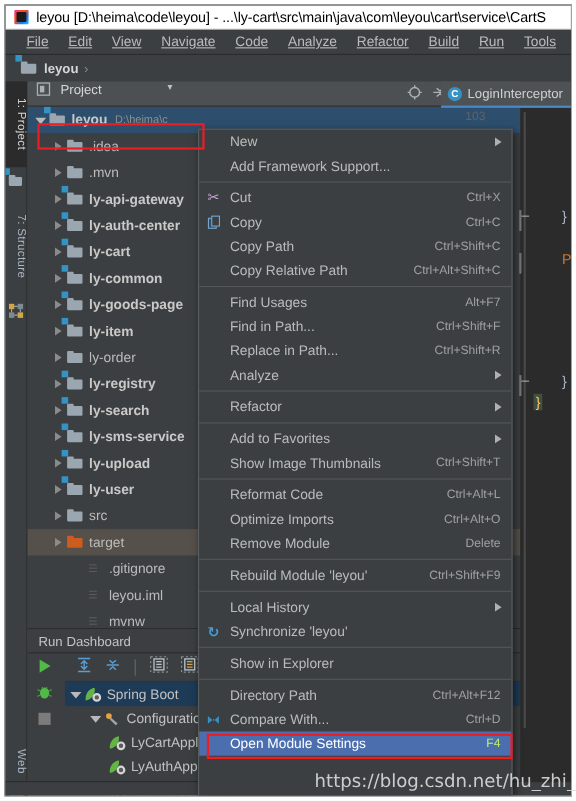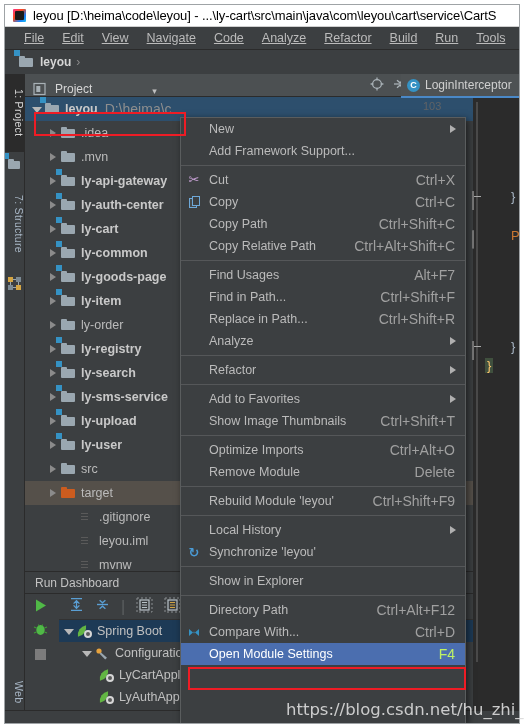--- a/index.html
+++ b/index.html
@@ -66,21 +66,21 @@
   .striptile { position:absolute; left:3px; width:14px; height:13px; }
 
   
   .projpane {
     position:absolute; left:20px; top:69px; width:448px; height:636px;
     background:#3c3f41;
   }
   .proj-header {
     position:absolute; left:0; top:0; width:448px; height:23px;
     background:#4c5052; border-bottom:1px solid #2b2b2b;
-    display:flex; align-items:flex-end; padding-left:8px;
+    display:flex; align-items:flex-start; padding-left:8px;
   }
   .proj-header .ptitle { color:#d6d6d6; font-size:12px; margin-left:8px; }
   .proj-header .caret { color:#c0c0c0; font-size:9px; margin-left:60px; }
   .hdr-icons { position:absolute; right:8px; top:3px; display:flex; gap:9px; align-items:center; }
   .hicon { width:14px; height:14px; opacity:.85; }
 
   .tree {
     position:absolute; left:0; top:23px; width:448px; height:482px;
     background:#3c3f41; overflow:hidden;
   }
@@ -100,21 +100,21 @@
   }
   .arrow.down::after {
     left:1px; top:3px;
     border-left:5px solid transparent; border-right:5px solid transparent;
     border-top:6px solid #b8b8b8; border-bottom:0;
   }
   .arrow.blank::after { display:none; }
   .ico { width:15px; height:14px; flex:none; margin-right:5px; position:relative; }
   .lbl { color:#bbbbbb; }
   .lbl.bold { font-weight:bold; color:#c9c9c9; }
-  .sub { color:#8e8e8e; font-size:14px; margin-left:7px; }
+  .sub { color:#8e8e8e; font-size:10px; margin-left:7px; }
 
   
   .folder { position:relative; width:15px; height:12px; }
   .folder .tab { position:absolute; left:0; top:1px; width:6px; height:3px; background:#9aa7b0; border-radius:1px 1px 0 0;}
   .folder .body { position:absolute; left:0; top:3px; width:14px; height:9px; background:#9aa7b0; border-radius:1px; }
   .folder.module .badge { position:absolute; right:-1px; bottom:-1px; width:6px; height:6px; background:#3592c4; }
   .folder.orange .tab, .folder.orange .body { background:#cc5c1f; }
   .fileico { position:relative; width:11px; height:13px; background:#b4b4b4; border-radius:1px; }
   .fileico::after{ content:""; position:absolute; left:2px; top:3px; width:7px; height:1px;
     box-shadow:0 0 0 0 #5a5a5a,0 3px 0 0 #5a5a5a,0 6px 0 0 #5a5a5a; background:#5a5a5a;}
@@ -182,21 +182,21 @@
     box-shadow:2px 2px 7px rgba(0,0,0,.55);
     overflow:hidden; z-index:40;
   }
   .mrow {
     position:relative; height:22px; display:flex; align-items:center;
     color:#bbbbbb; font-size:12.5px; white-space:nowrap;
   }
   .mrow.hl { background:#4b6eaf; color:#ffffff; }
   .m-ico { width:18px; flex:none; text-align:center; font-size:12px; line-height:0; margin-left:4px; }
   .m-lbl { margin-left:6px; }
-  .m-acc { position:absolute; right:10px; color:#a0a0a0; font-size:14px; }
+  .m-acc { position:absolute; right:10px; color:#a0a0a0; font-size:11px; }
   .mrow.hl .m-acc { color:#bef264; }
   .m-sub { position:absolute; right:9px; width:0; height:0;
     border-left:6px solid #b0b0b0; border-top:4px solid transparent; border-bottom:4px solid transparent; }
   .msep { height:1px; background:#555759; margin:3px 0; }
 
   
   .scissors { color:#c8a2d6; font-size:13px; line-height:12px; }
   .copyico { position:relative; width:11px; height:12px; display:inline-block; }
   .copyico .a { position:absolute; left:3px; top:0; width:8px; height:10px; border:1px solid #6ea8d8; background:#3c3f41;}
   .copyico .b { position:absolute; left:0; top:2px; width:8px; height:10px; border:1px solid #6ea8d8; background:#464a4c;}
@@ -609,20 +609,25 @@
     </div>
     <div class="mrow">
       <span class="m-ico"></span>
       <span class="m-lbl">Show Image Thumbnails</span>
       <span class="m-acc">Ctrl+Shift+T</span>
     </div>
     <div class="msep"></div>
 
     <div class="mrow">
       <span class="m-ico"></span>
+      <span class="m-lbl">Reformat Code</span>
+      <span class="m-acc">Ctrl+Alt+L</span>
+    </div>
+    <div class="mrow">
+      <span class="m-ico"></span>
       <span class="m-lbl">Optimize Imports</span>
       <span class="m-acc">Ctrl+Alt+O</span>
     </div>
     <div class="mrow">
       <span class="m-ico"></span>
       <span class="m-lbl">Remove Module</span>
       <span class="m-acc">Delete</span>
     </div>
     <div class="msep"></div>
 

